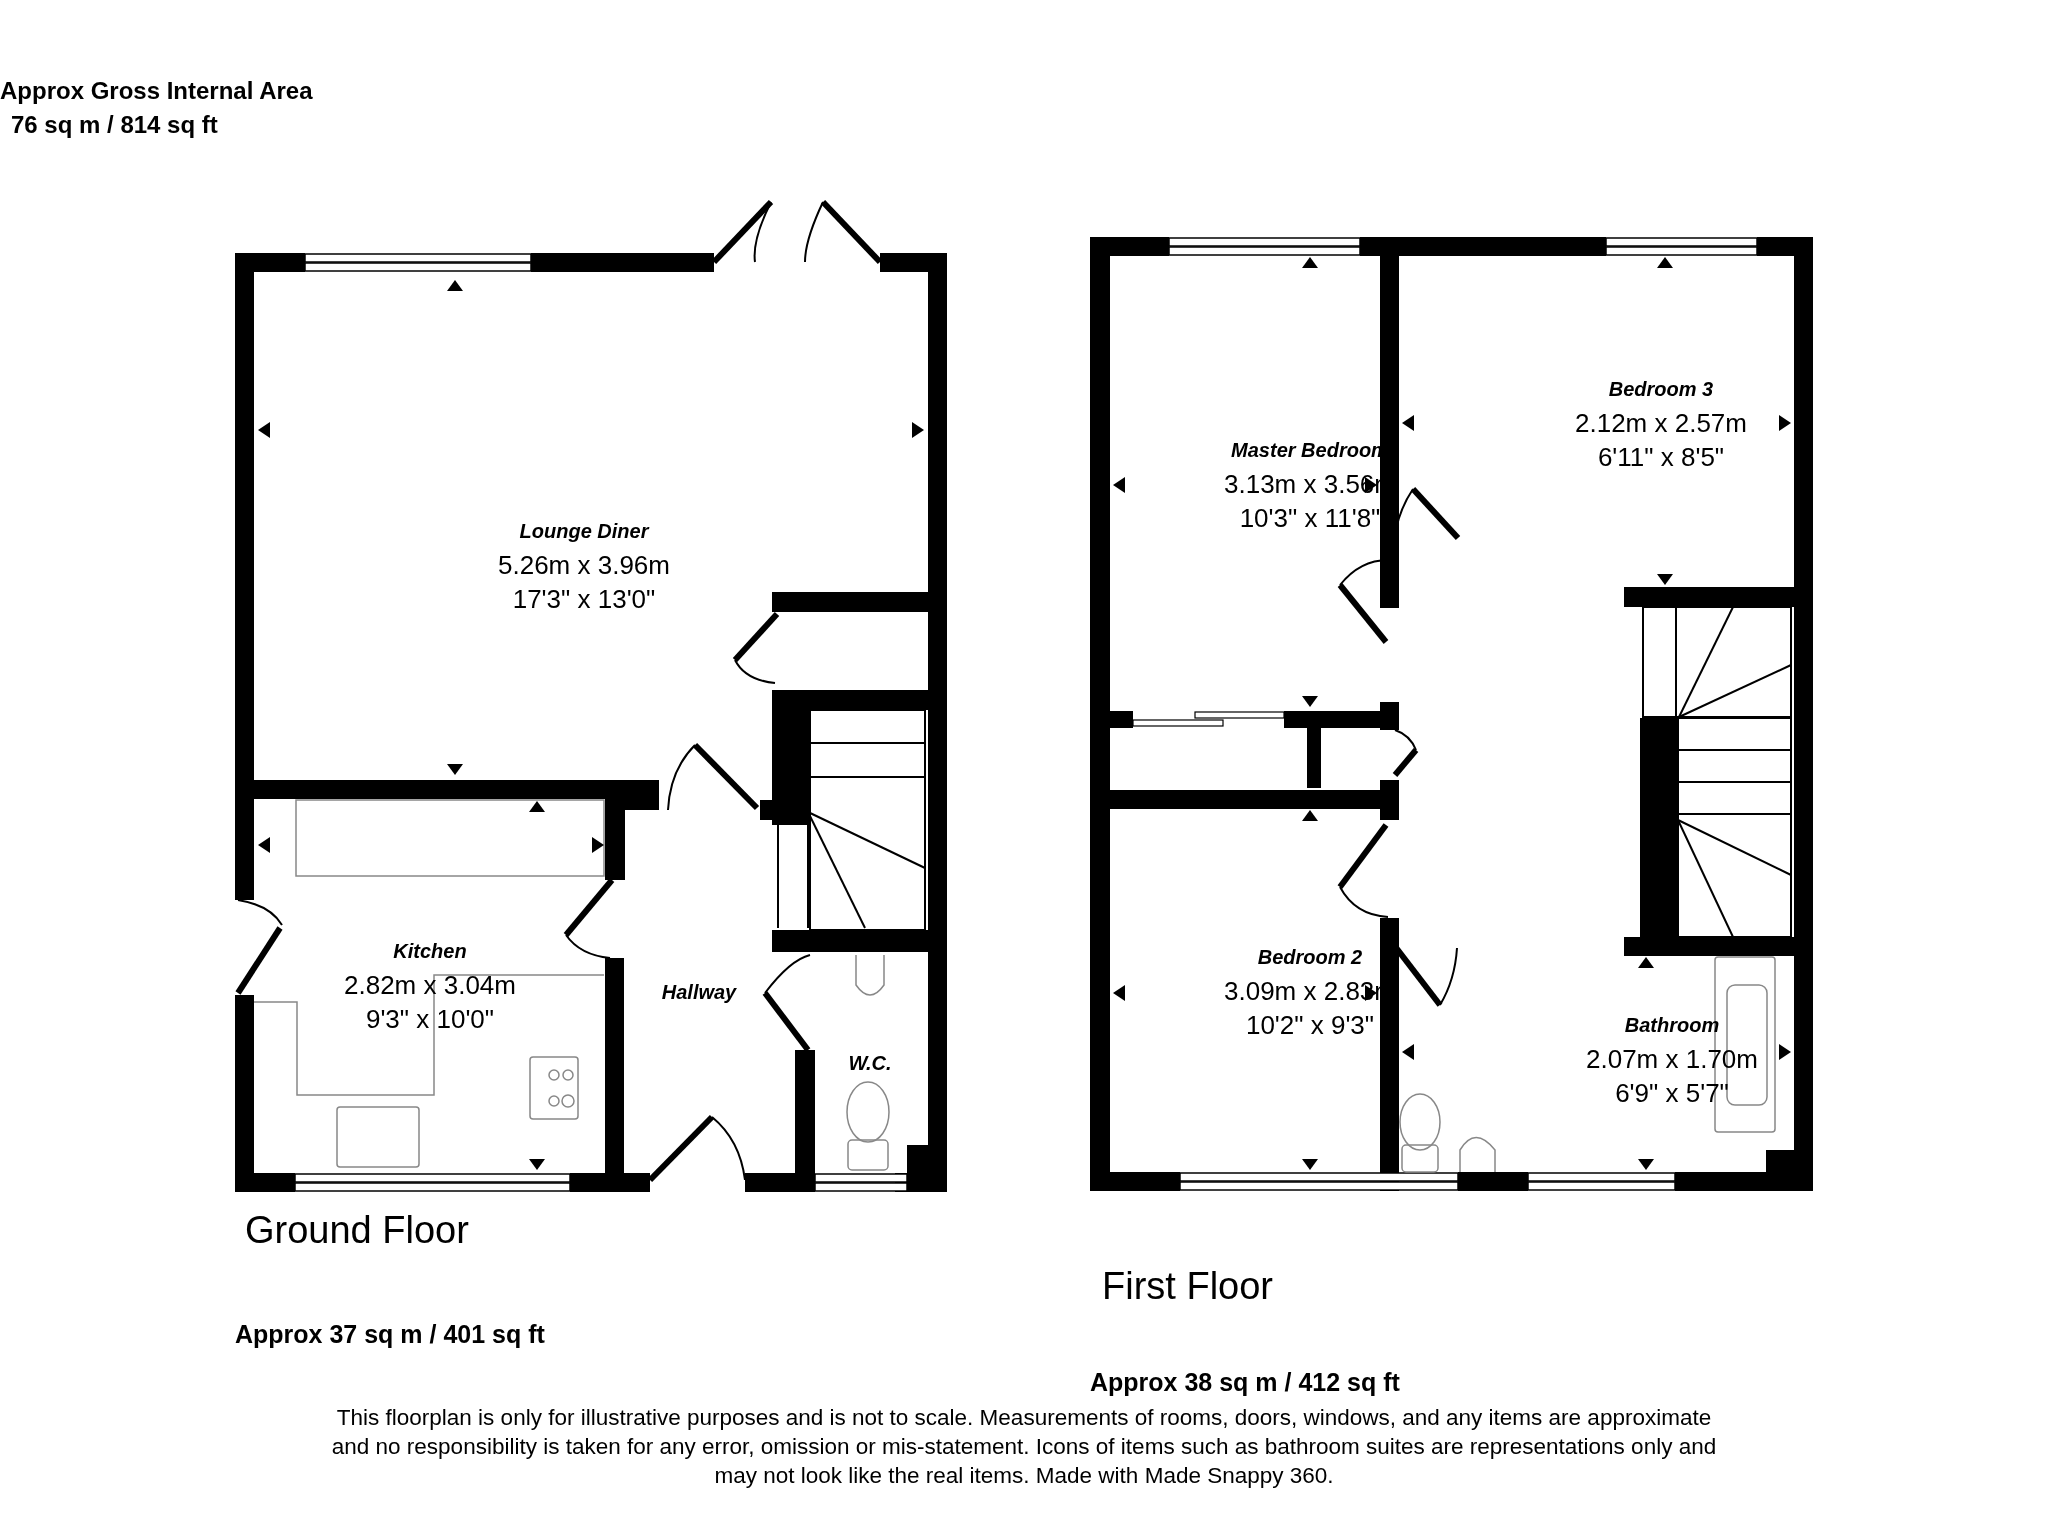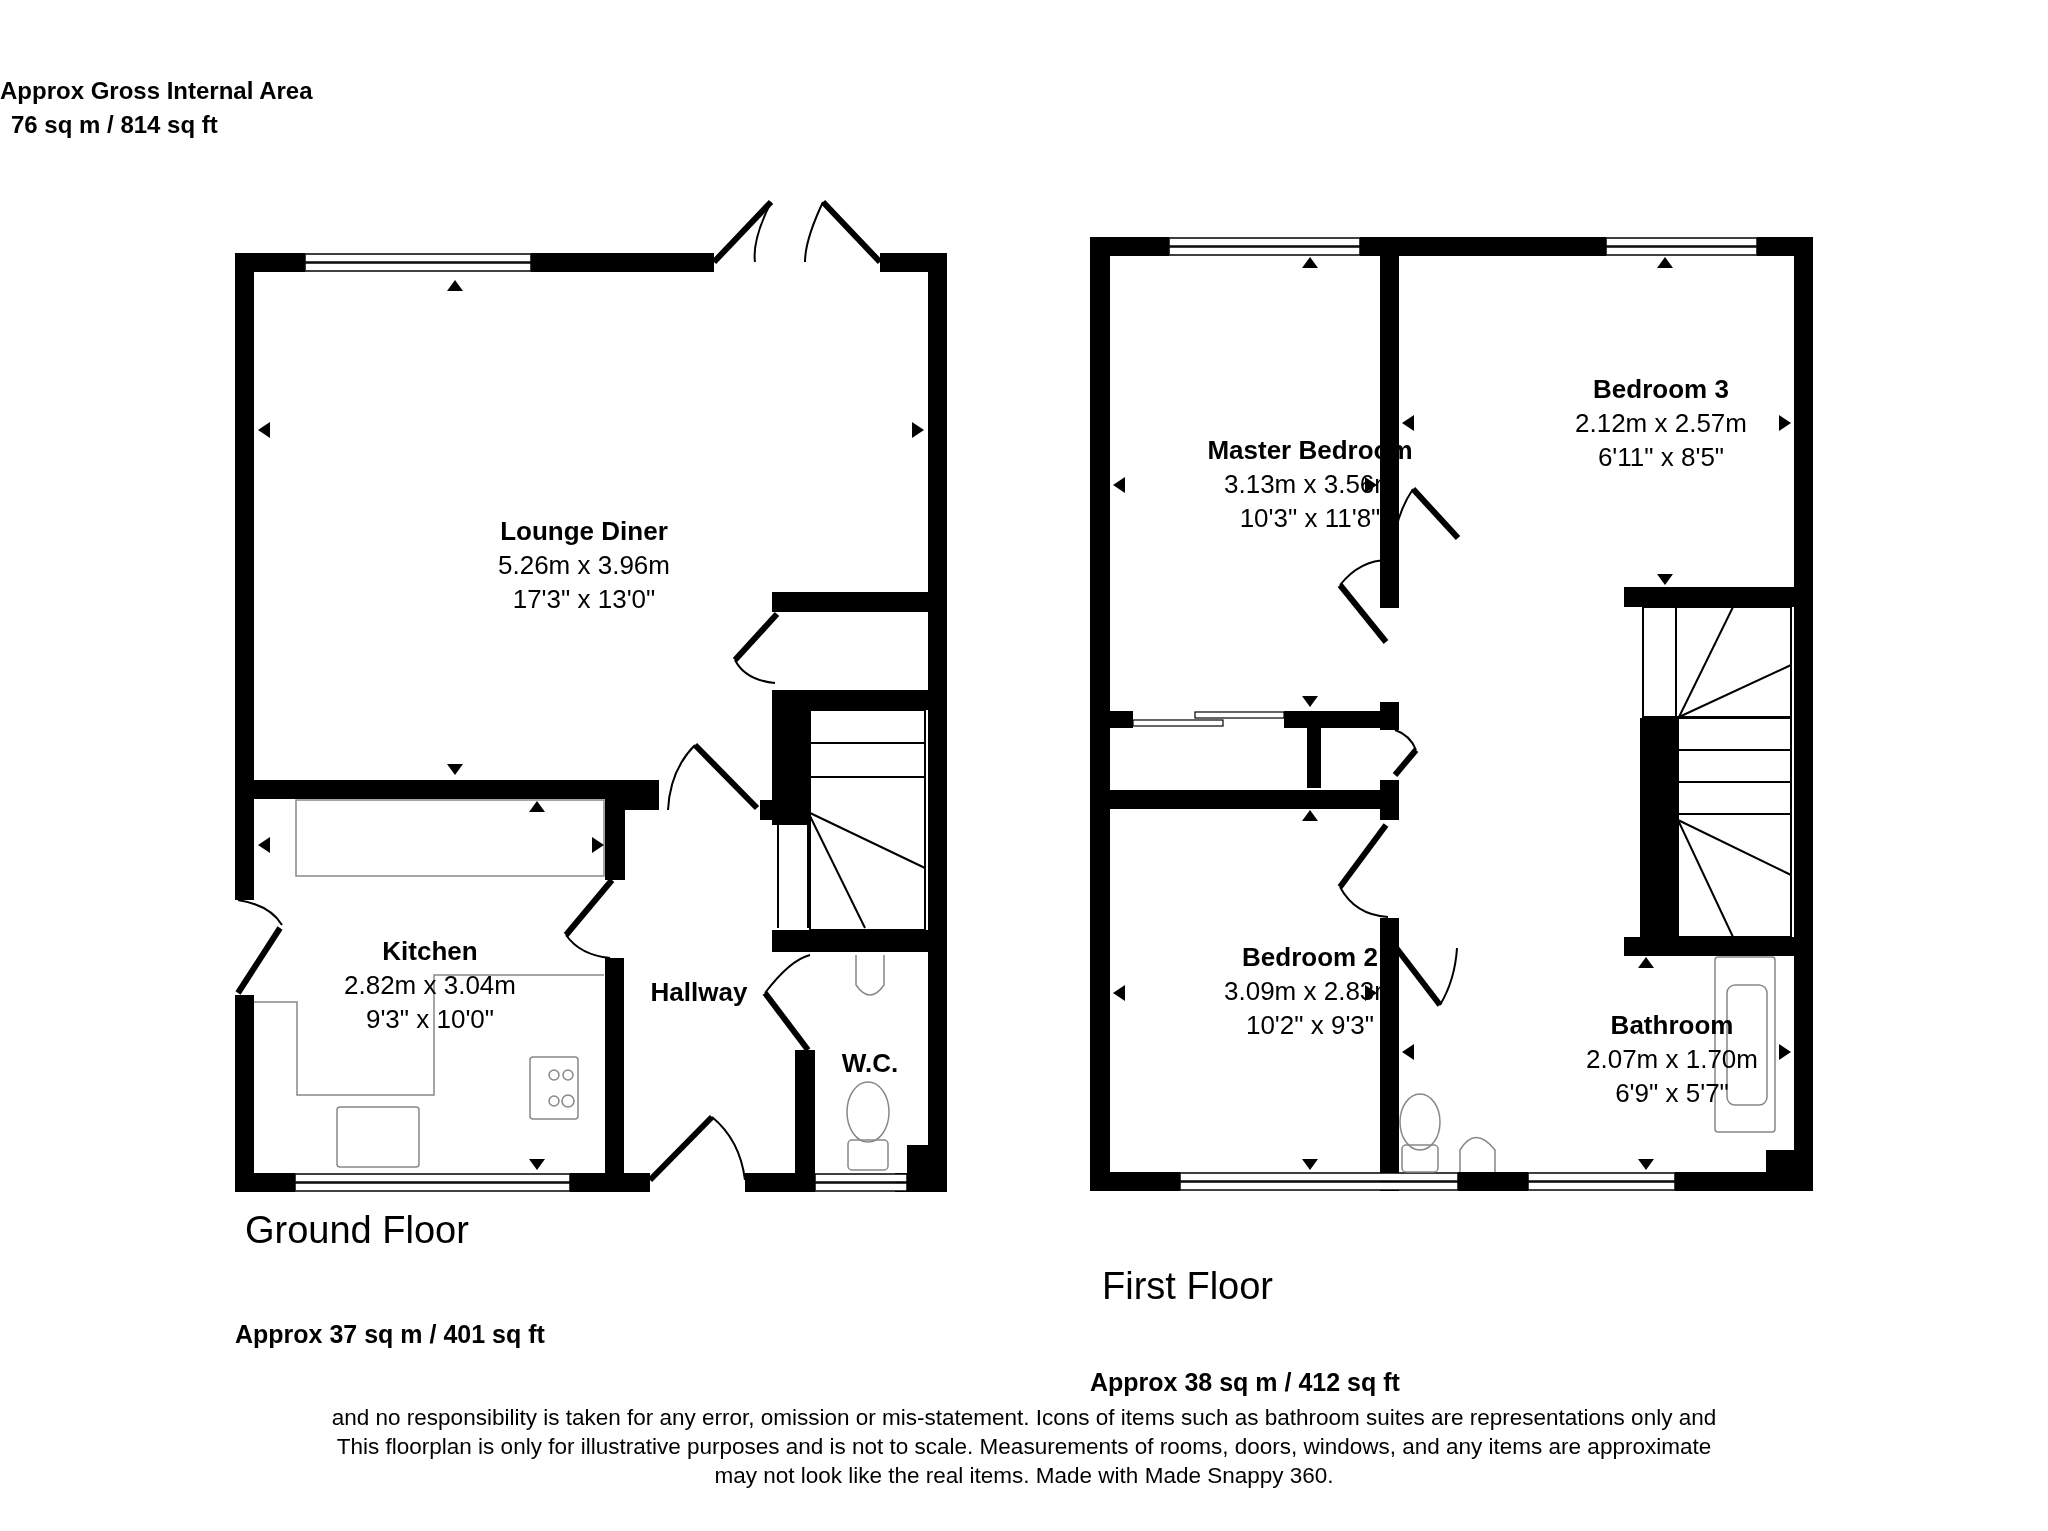--- a/index.html
+++ b/index.html
@@ -2,21 +2,21 @@
 <html><head>
 <meta charset="utf-8">
 <style>
   html, body { margin: 0; padding: 0; background: #ffffff; }
   body { width: 2048px; height: 1531px; position: relative; overflow: hidden;
          font-family: "Liberation Sans", sans-serif; color: #000; }
   .abs { position: absolute; }
   .hdr { left: 0; width: 2048px; text-align: left; font-weight: bold; font-size: 24px; line-height: 30px; }
   svg.plan { position: absolute; left: 0; top: 0; }
   .room-label { position: absolute; text-align: center; transform: translateX(-50%); white-space: nowrap; }
-  .room-name { font-weight: bold; font-size: 26px; line-height: 34px; }
+  .room-name { font-weight: bold; font-size: 20px; line-height: 34px; font-style: italic; }
   .room-dim { font-size: 26px; line-height: 34px; }
   .floor-title { font-size: 38px; line-height: 44px; }
   .floor-area { font-weight: bold; font-size: 25px; line-height: 30px; }
   .disclaimer { left: 200px; width: 1648px; text-align: center; font-size: 22.5px; line-height: 29px; }
 </style>
 </head>
 <body>
 
 <div class="abs hdr" style="top:76px;">Approx Gross Internal Area</div>
 <div class="abs hdr" style="top:110px;padding-left:11px;">76 sq m / 814 sq ft</div>
@@ -280,16 +280,16 @@
   <div class="room-dim">2.07m x 1.70m</div>
   <div class="room-dim">6'9" x 5'7"</div>
 </div>
 
 <div class="abs floor-title" style="left:235px; top:1208px;margin-left:10px;">Ground Floor</div>
 <div class="abs floor-area" style="left:235px; top:1319px;">Approx 37 sq m / 401 sq ft</div>
 <div class="abs floor-title" style="left:1090px; top:1264px;margin-left:12px;">First Floor</div>
 <div class="abs floor-area" style="left:1090px; top:1319px;margin-top:48px;">Approx 38 sq m / 412 sq ft</div>
 
 <div class="abs disclaimer" style="top:1403px;">
+  <div>This floorplan is only for illustrative purposes and is not to scale. Measurements of rooms, doors, windows, and any items are approximate</div>
   <div>and no responsibility is taken for any error, omission or mis-statement. Icons of items such as bathroom suites are representations only and</div>
-  <div>This floorplan is only for illustrative purposes and is not to scale. Measurements of rooms, doors, windows, and any items are approximate</div>
   <div>may not look like the real items. Made with Made Snappy 360.</div>
 </div>
 
 </body></html>

